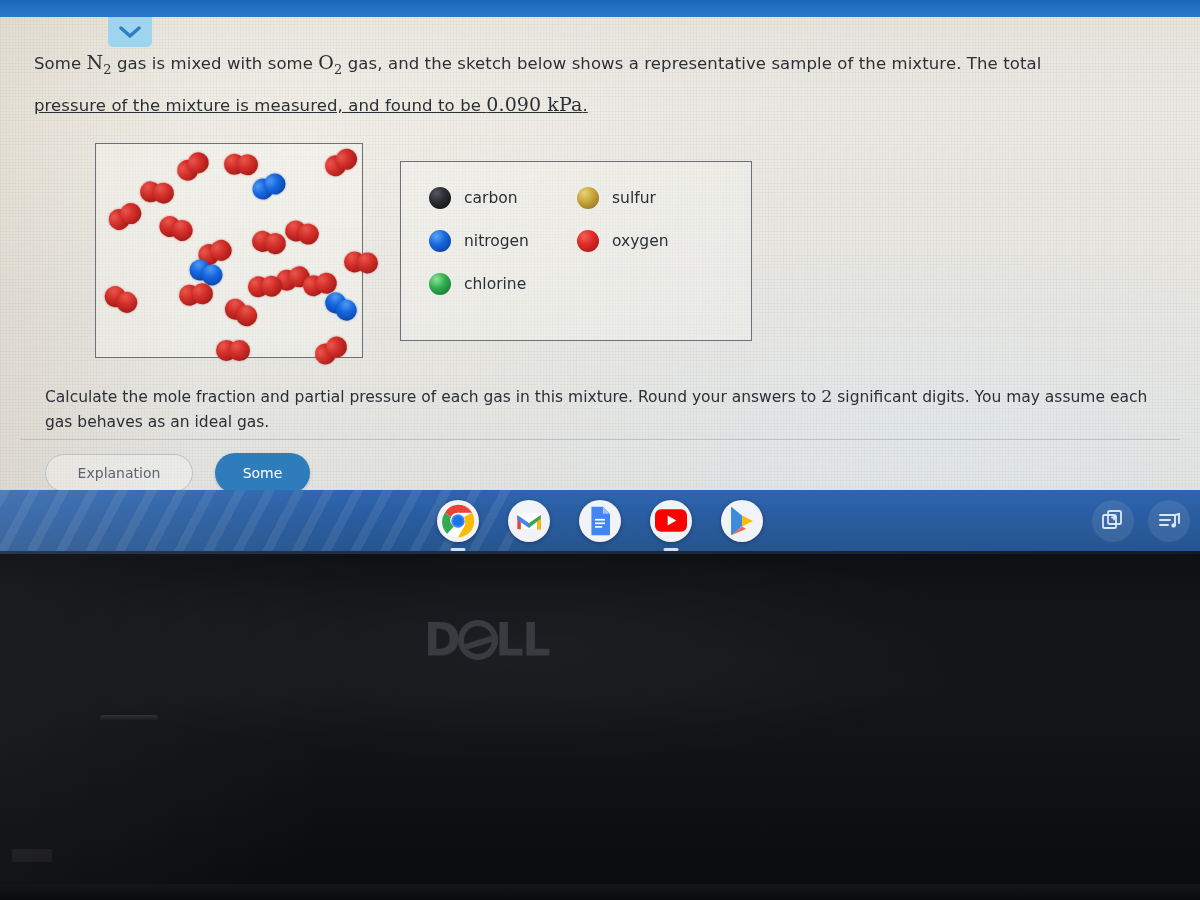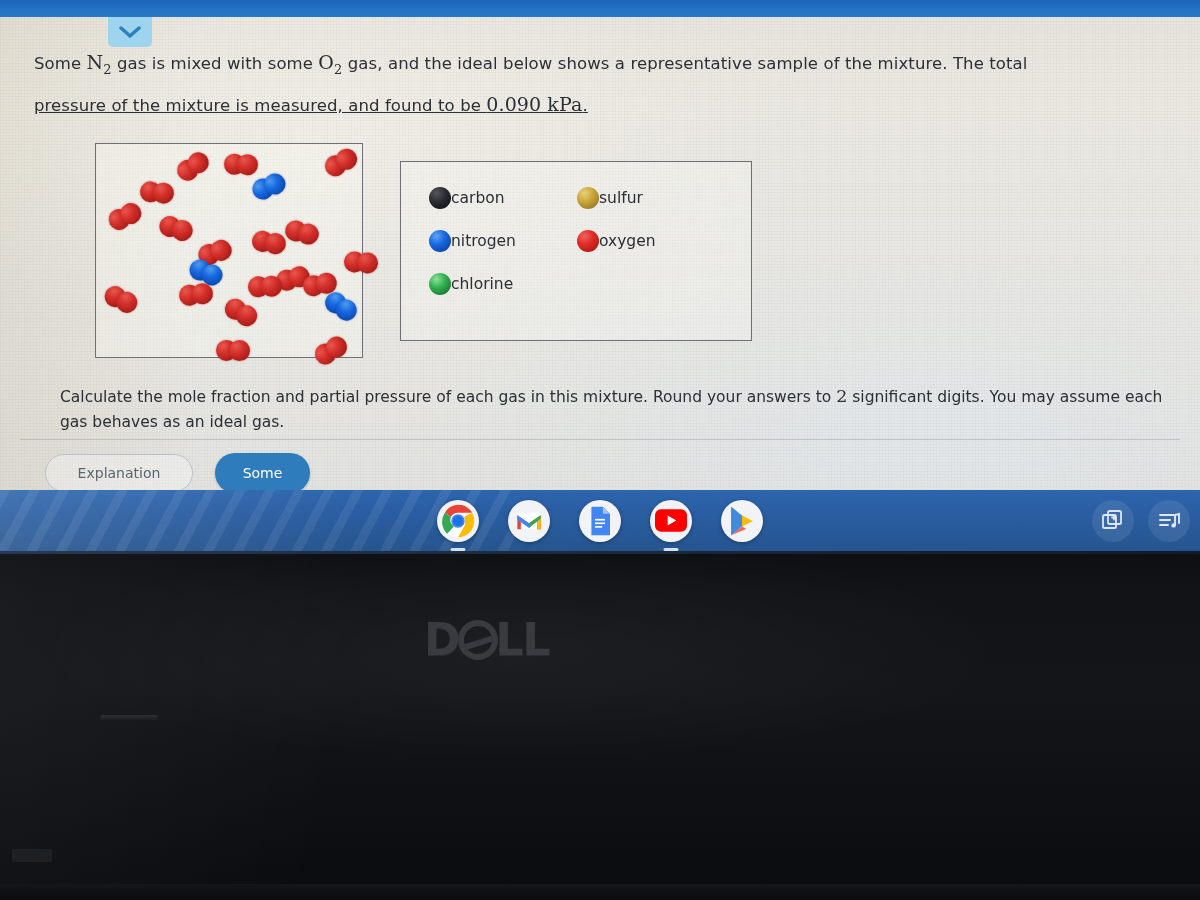--- a/index.html
+++ b/index.html
@@ -150,41 +150,42 @@
   .key-grid {
     margin-top: 14px;
     display: grid;
     grid-template-columns: 148px 148px;
     grid-auto-rows: 43px;
     padding-left: 28px;
   }
   .key-item {
     display: flex;
     align-items: center;
+    gap: 13px;
   }
   .key-dot {
     width: 22px; height: 22px;
     border-radius: 50%;
     flex: 0 0 auto;
   }
   .key-label {
     font-size: 15.5px;
     color: #2b2f36;
   }
   .dot-carbon   { background: radial-gradient(circle at 34% 28%, #55575e 0%, #2c2e34 40%, #121317 85%); }
   .dot-nitrogen { background: radial-gradient(circle at 34% 28%, #5fa6f5 0%, #1668e0 40%, #0a3f9e 88%); }
   .dot-oxygen   { background: radial-gradient(circle at 34% 28%, #f0625a 0%, #e02b26 40%, #a81814 88%); }
   .dot-hydrogen { background: radial-gradient(circle at 34% 28%, #ffffff 0%, #f2f5fb 45%, #c9d4e4 90%); border:1px solid #b9c4d4; }
   .dot-sulfur   { background: radial-gradient(circle at 34% 28%, #e8d27a 0%, #c9a43a 42%, #8d7220 90%); }
   .dot-chlorine { background: radial-gradient(circle at 34% 28%, #8ee39a 0%, #2fae4e 42%, #19702f 90%); }
 
   
   .instruction {
     position: absolute;
-    left: 60px; top: 367px;
+    left: 45px; top: 367px;
     width: 1110px;
     z-index: 7;
     color: #2b2f36;
     font-size: 15.5px;
     line-height: 25px;
   }
   .instruction .num {
     font-family: "DejaVu Serif", "Liberation Serif", serif;
     font-size: 17.5px;
   }
@@ -380,21 +381,21 @@
     <div class="chevron-tab">
       <span>
         <svg width="22" height="14" viewBox="0 0 22 14">
           <path d="M2 3 L11 11 L20 3" stroke="#2b7fc2" stroke-width="3.4" fill="none" stroke-linecap="round" stroke-linejoin="round"></path>
         </svg>
       </span>
     </div>
 
     <div class="question">
       <div class="q-line1">
-        <span>Some </span><span class="serif"><span>N</span><sub>2</sub></span><span> gas is mixed with some </span><span class="serif"><span>O</span><sub>2</sub></span><span> gas, and the ideal below shows a representative sample of the mixture. The total</span>
+        <span>Some </span><span class="serif"><span>N</span><sub>2</sub></span><span> gas is mixed with some </span><span class="serif"><span>O</span><sub>2</sub></span><span> gas, and the sketch below shows a representative sample of the mixture. The total</span>
       </div>
       <div class="q-line2">
         <span>pressure of the mixture is measured, and found to be </span><span class="serif">0.090 kPa</span><span>.</span>
       </div>
     </div>
 
     <div class="sketch-box" id="sketch">
         <div class="molecule mol-O" style="left: 80px; top: 12px; transform: rotate(-35deg);">
           <span class="atom a1"></span>
           <span class="atom a2"></span>

